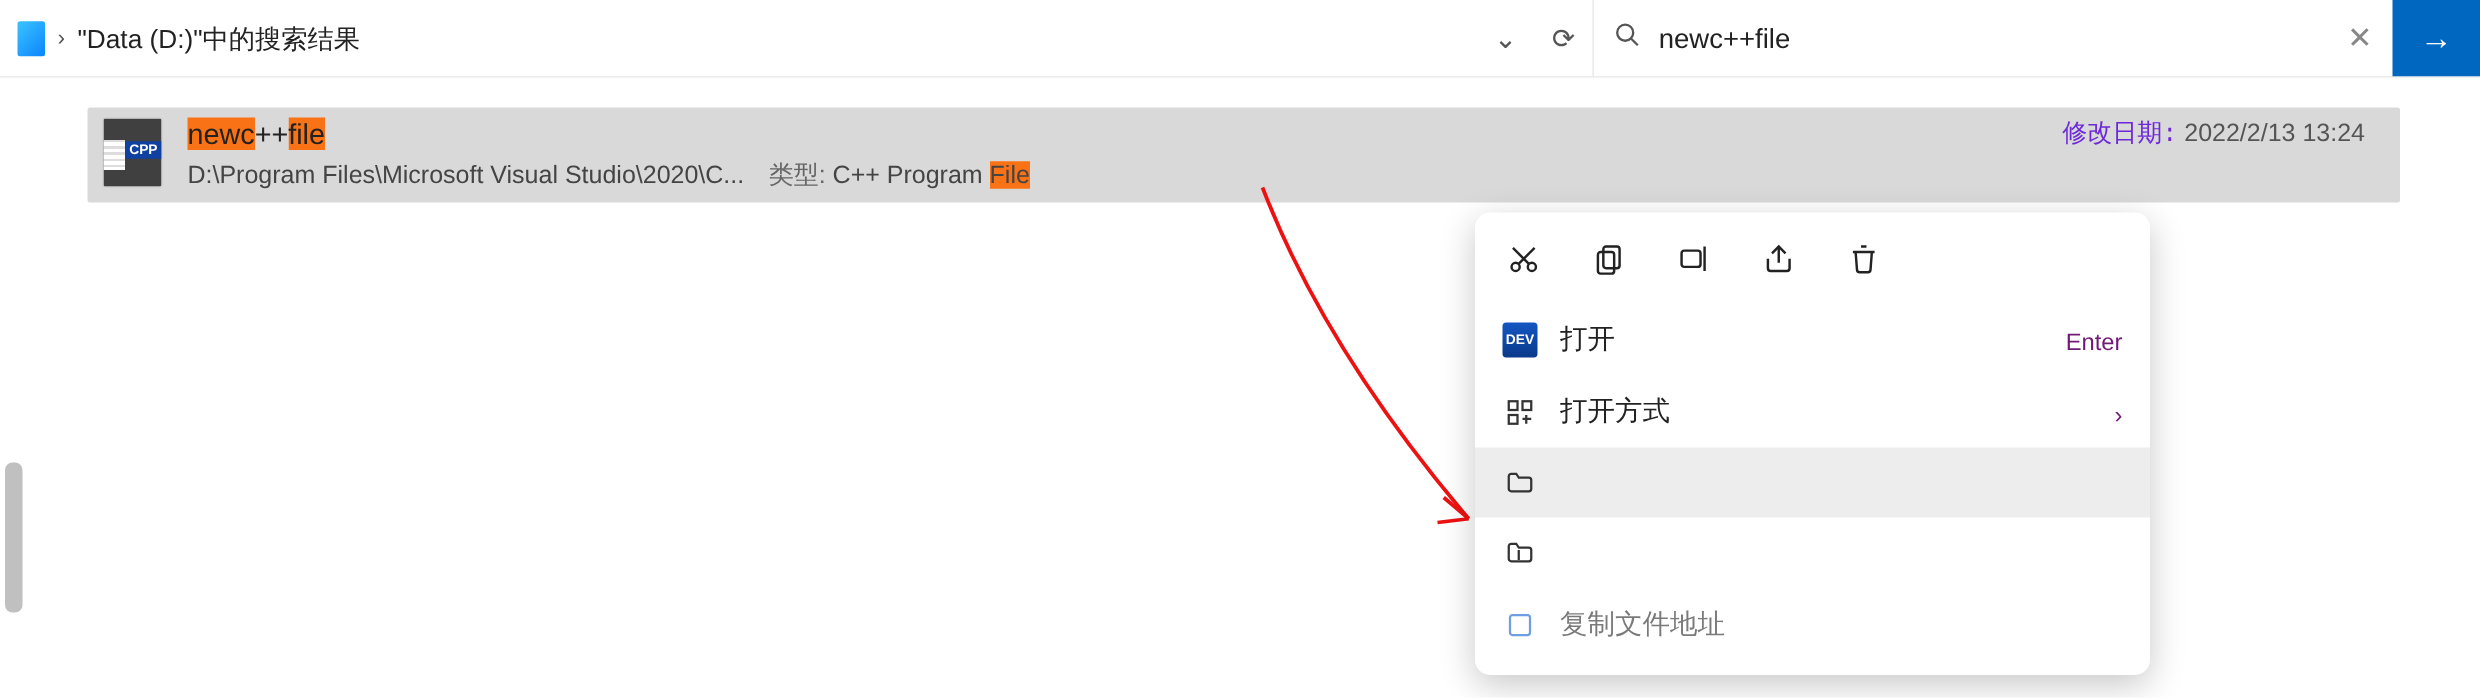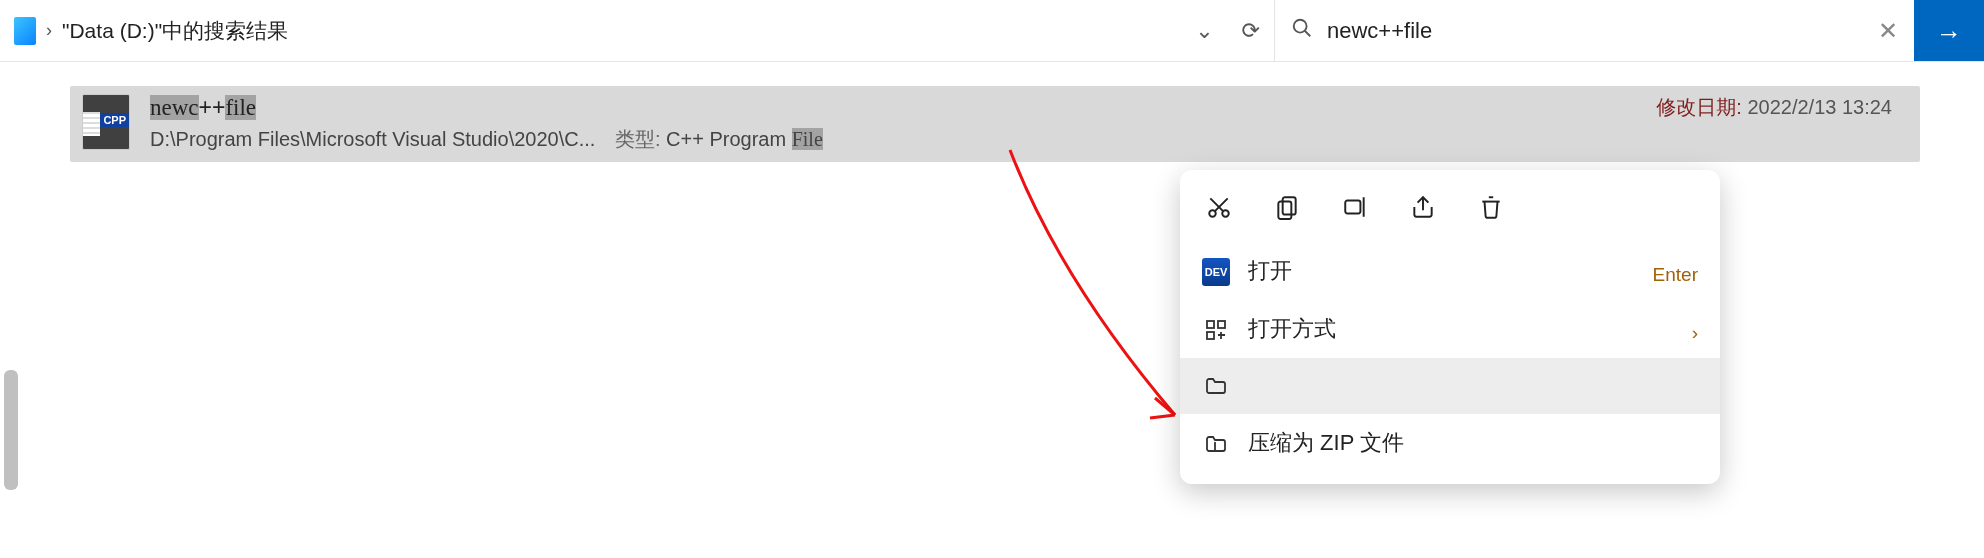--- a/index.html
+++ b/index.html
@@ -19,35 +19,35 @@
 .searchbox .x { color:#888; font-size:24px; cursor:default; }
 .go-btn { width:70px; background:#0067c0; display:flex; align-items:center; justify-content:center; color:#fff; font-size:26px; }
 
 
 .results { padding:24px 0 0 70px; }
 .row { display:flex; align-items:flex-start; background:#d9d9d9; padding:8px 12px; border-radius:2px; width:1850px; height:76px; position:relative; }
 .thumb { width:48px; height:56px; background:#404040; border:1px solid #ccc; border-radius:2px; display:flex; justify-content:center; align-items:center; margin-right:20px; }
 .thumb .lines { width:38px; height:24px; background:repeating-linear-gradient(#ddd,#ddd 2px,#fff 2px,#fff 5px); margin-top:4px; }
 .thumb .badge { background:#1040a0; color:#fff; font-size:11px; font-weight:700; padding:1px 3px; margin-bottom:4px; }
 .fn { font-size:23px; color:#222; line-height:1.2; }
-.hl { background:#a3a3a3;font-family:Liberation Serif, serif; }
+.hl { background:#f97316; }
 .meta { font-size:20px; color:#444; margin-top:4px; }
 .meta .lbl { color:#666; margin-left:14px;text-align:right; }
 .right-meta { position:absolute; right:28px; top:6px; font-size:20px; color:#555; line-height:1.5; }
-.right-meta .lbl { color:#7f1d1d; }
+.right-meta .lbl { color:#6d28d9;font-family:Liberation Mono, monospace; }
 
 
 .ctx { position:absolute; left:1180px; top:170px; width:540px; background:#fff; border-radius:12px; box-shadow:0 8px 28px rgba(0,0,0,.22); padding:12px 0; z-index:10; }
 .ctx-toolbar { display:flex; gap:34px; padding:8px 22px 18px; border-bottom:0; }
 .ctx-toolbar .ico { width:34px; height:34px; display:flex; align-items:center; justify-content:center; color:#1a1a1a; }
 .ctx-item { display:flex; align-items:flex-end; padding:14px 22px; gap:18px; font-size:22px; color:#222; }
 .ctx-item.hover { background:#ededed; }
 .ctx-item .ico { width:28px; height:28px; display:flex; align-items:center; justify-content:center; color:#333; }
 .ctx-item .ico.devcpp { background:linear-gradient(#1456c2,#0a3a8a); color:#fff; font-size:11px; font-weight:700; border-radius:3px; }
-.ctx-item .tail { margin-left:auto; color:#a16207; font-size:19px; }
+.ctx-item .tail { margin-left:auto; color:#701a75; font-size:19px; }
 
 
 svg.arrow { position:absolute; left:0; top:0; pointer-events:none; z-index:5; }
 
 .scroll-stub { position:absolute; left:4px; top:370px; width:14px; height:120px; background:#c0c0c0; border-radius:6px; }
 </style>
 </head>
 <body>
 
 <div class="topbar">
@@ -156,21 +156,28 @@
         </svg>
       </span>
   </div>
   <div class="ctx-item">
     <span class="ico">
         <svg width="24" height="24" viewBox="0 0 24 24" fill="none" stroke="#333" stroke-width="1.8">
           <path d="M3 7a2 2 0 0 1 2-2h4l2 3h8a2 2 0 0 1 2 2v7a2 2 0 0 1-2 2H5a2 2 0 0 1-2-2z"></path>
           <line x1="11" y1="10" x2="11" y2="18"></line>
         </svg>
       </span>
-    <span>压缩为 ZIP 文件</span>
+  </div>
+  <div class="ctx-item" style="opacity:.6;">
+    <span class="ico">
+        <svg width="24" height="24" viewBox="0 0 24 24" fill="none" stroke="#1060d0" stroke-width="1.8">
+          <rect x="4" y="4" width="16" height="16" rx="2"></rect>
+        </svg>
+      </span>
+    <span>复制文件地址</span>
   </div>
 </div>
 
 <svg class="arrow" width="1984" height="558">
   <path d="M 1010 150 Q 1060 280 1175 415" stroke="#e11" stroke-width="3" fill="none"></path>
   <path d="M 1175 415 L 1155 398 M 1175 415 L 1150 418" stroke="#e11" stroke-width="3" fill="none"></path>
 </svg>
 
 <div class="scroll-stub"></div>
 

